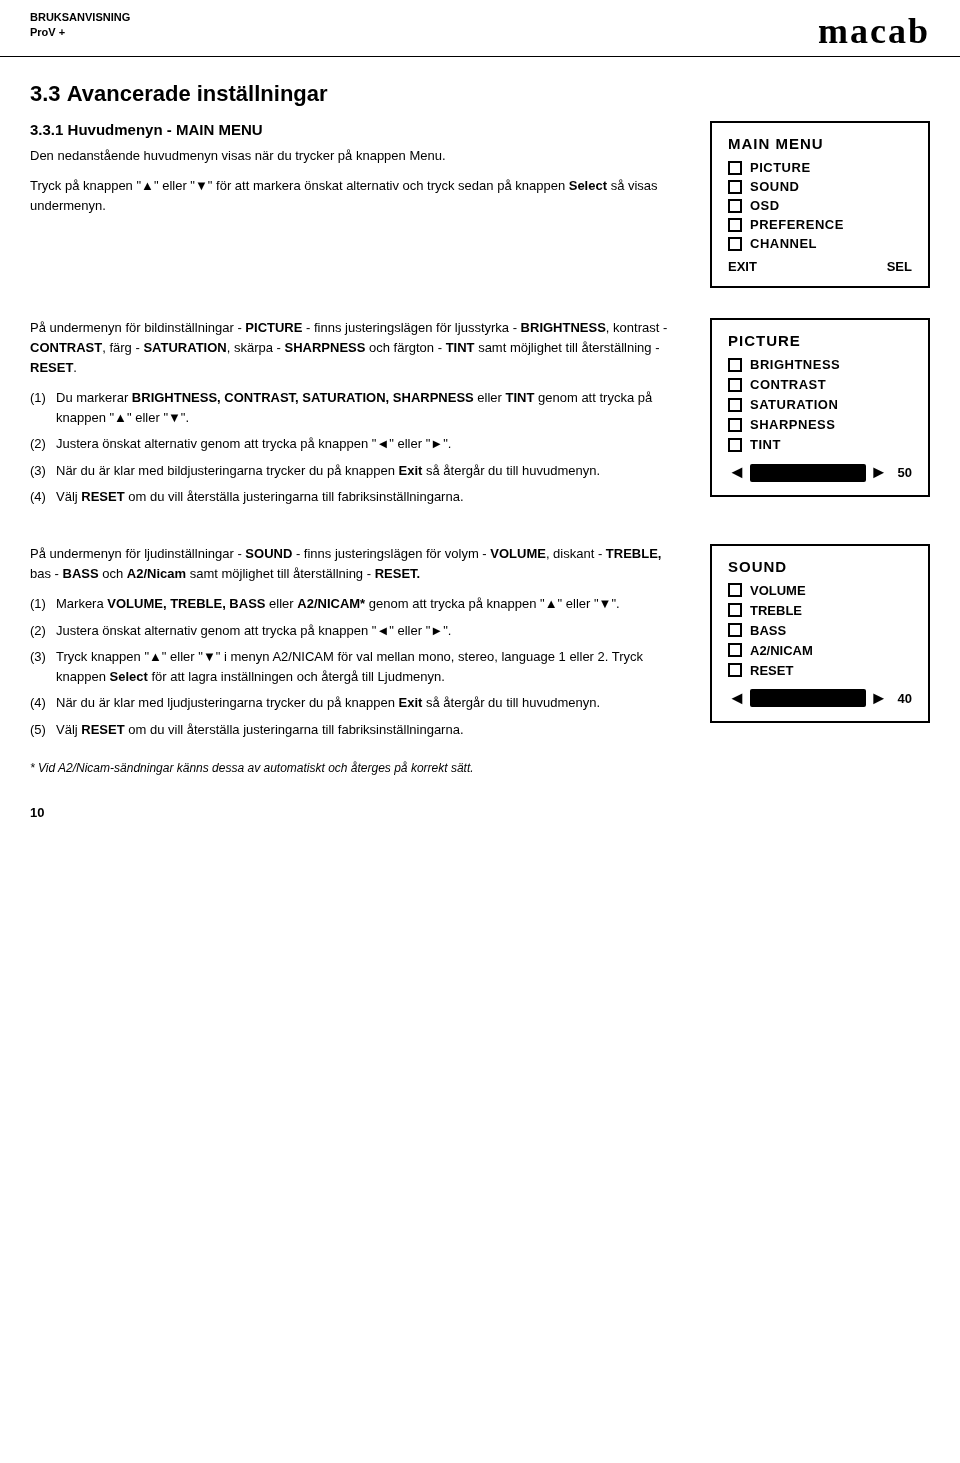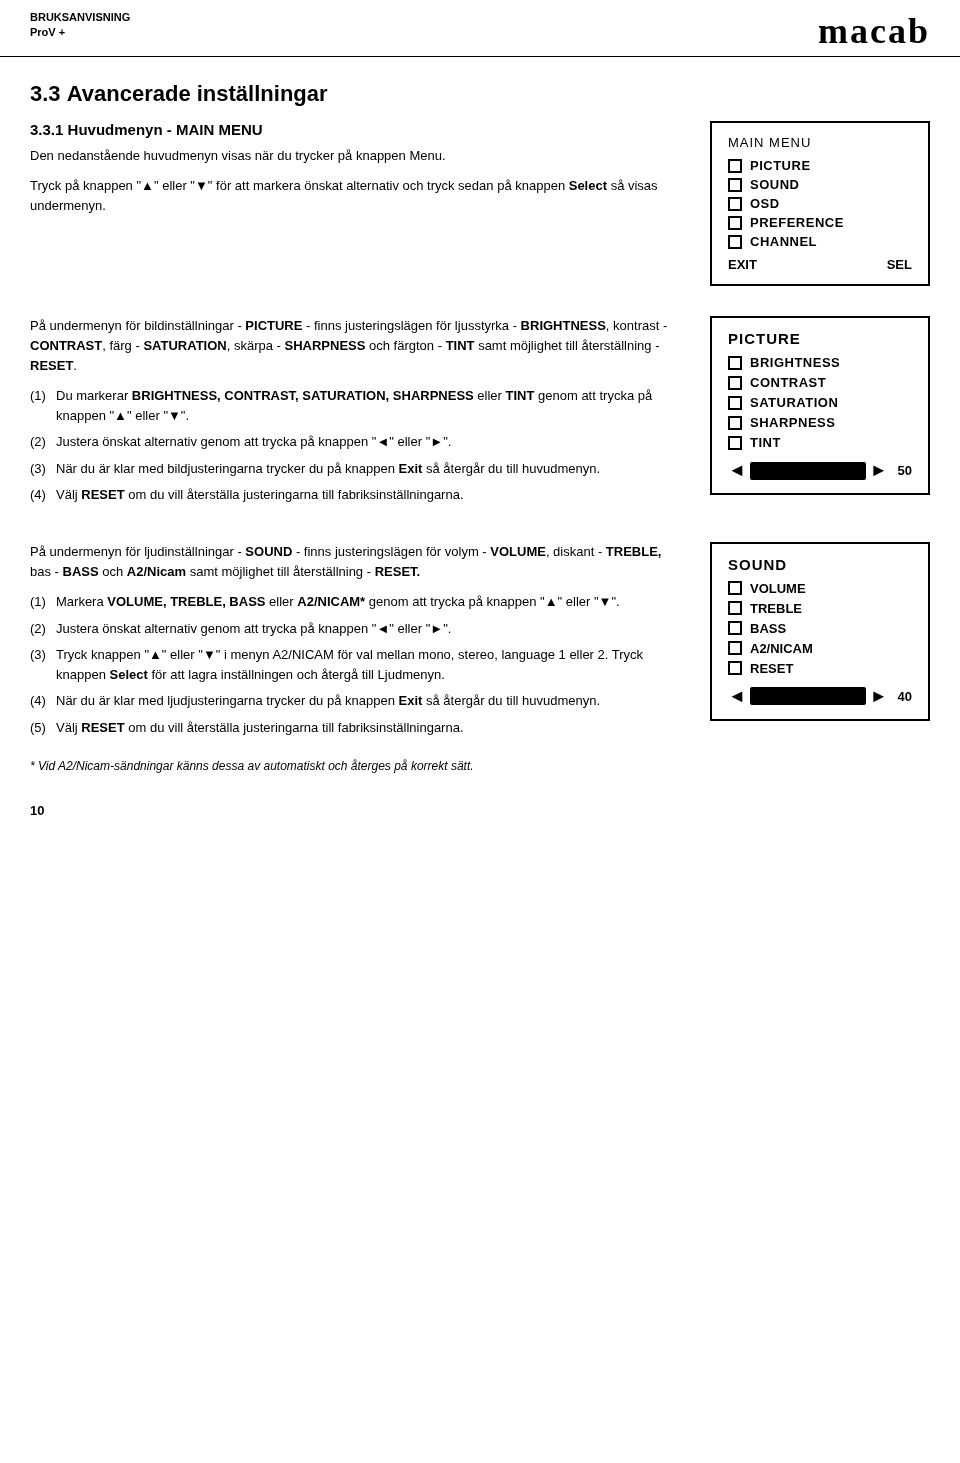--- a/index.html
+++ b/index.html
@@ -69,22 +69,22 @@
       min-width: 200px;
     }
 
     
     .menu-box {
       border: 2px solid #000;
       padding: 12px 16px;
       min-width: 190px;
     }
     .menu-box .menu-title {
-      font-size: 13px;
-      font-weight: normal;
+      font-size: 15px;
+      font-weight: bold;
       margin-bottom: 8px;
       letter-spacing: 1px;
     }
     .menu-box .menu-item {
       display: flex;
       align-items: center;
       margin-bottom: 4px;
       font-size: 13px;
       font-weight: bold;
       letter-spacing: 0.5px;

